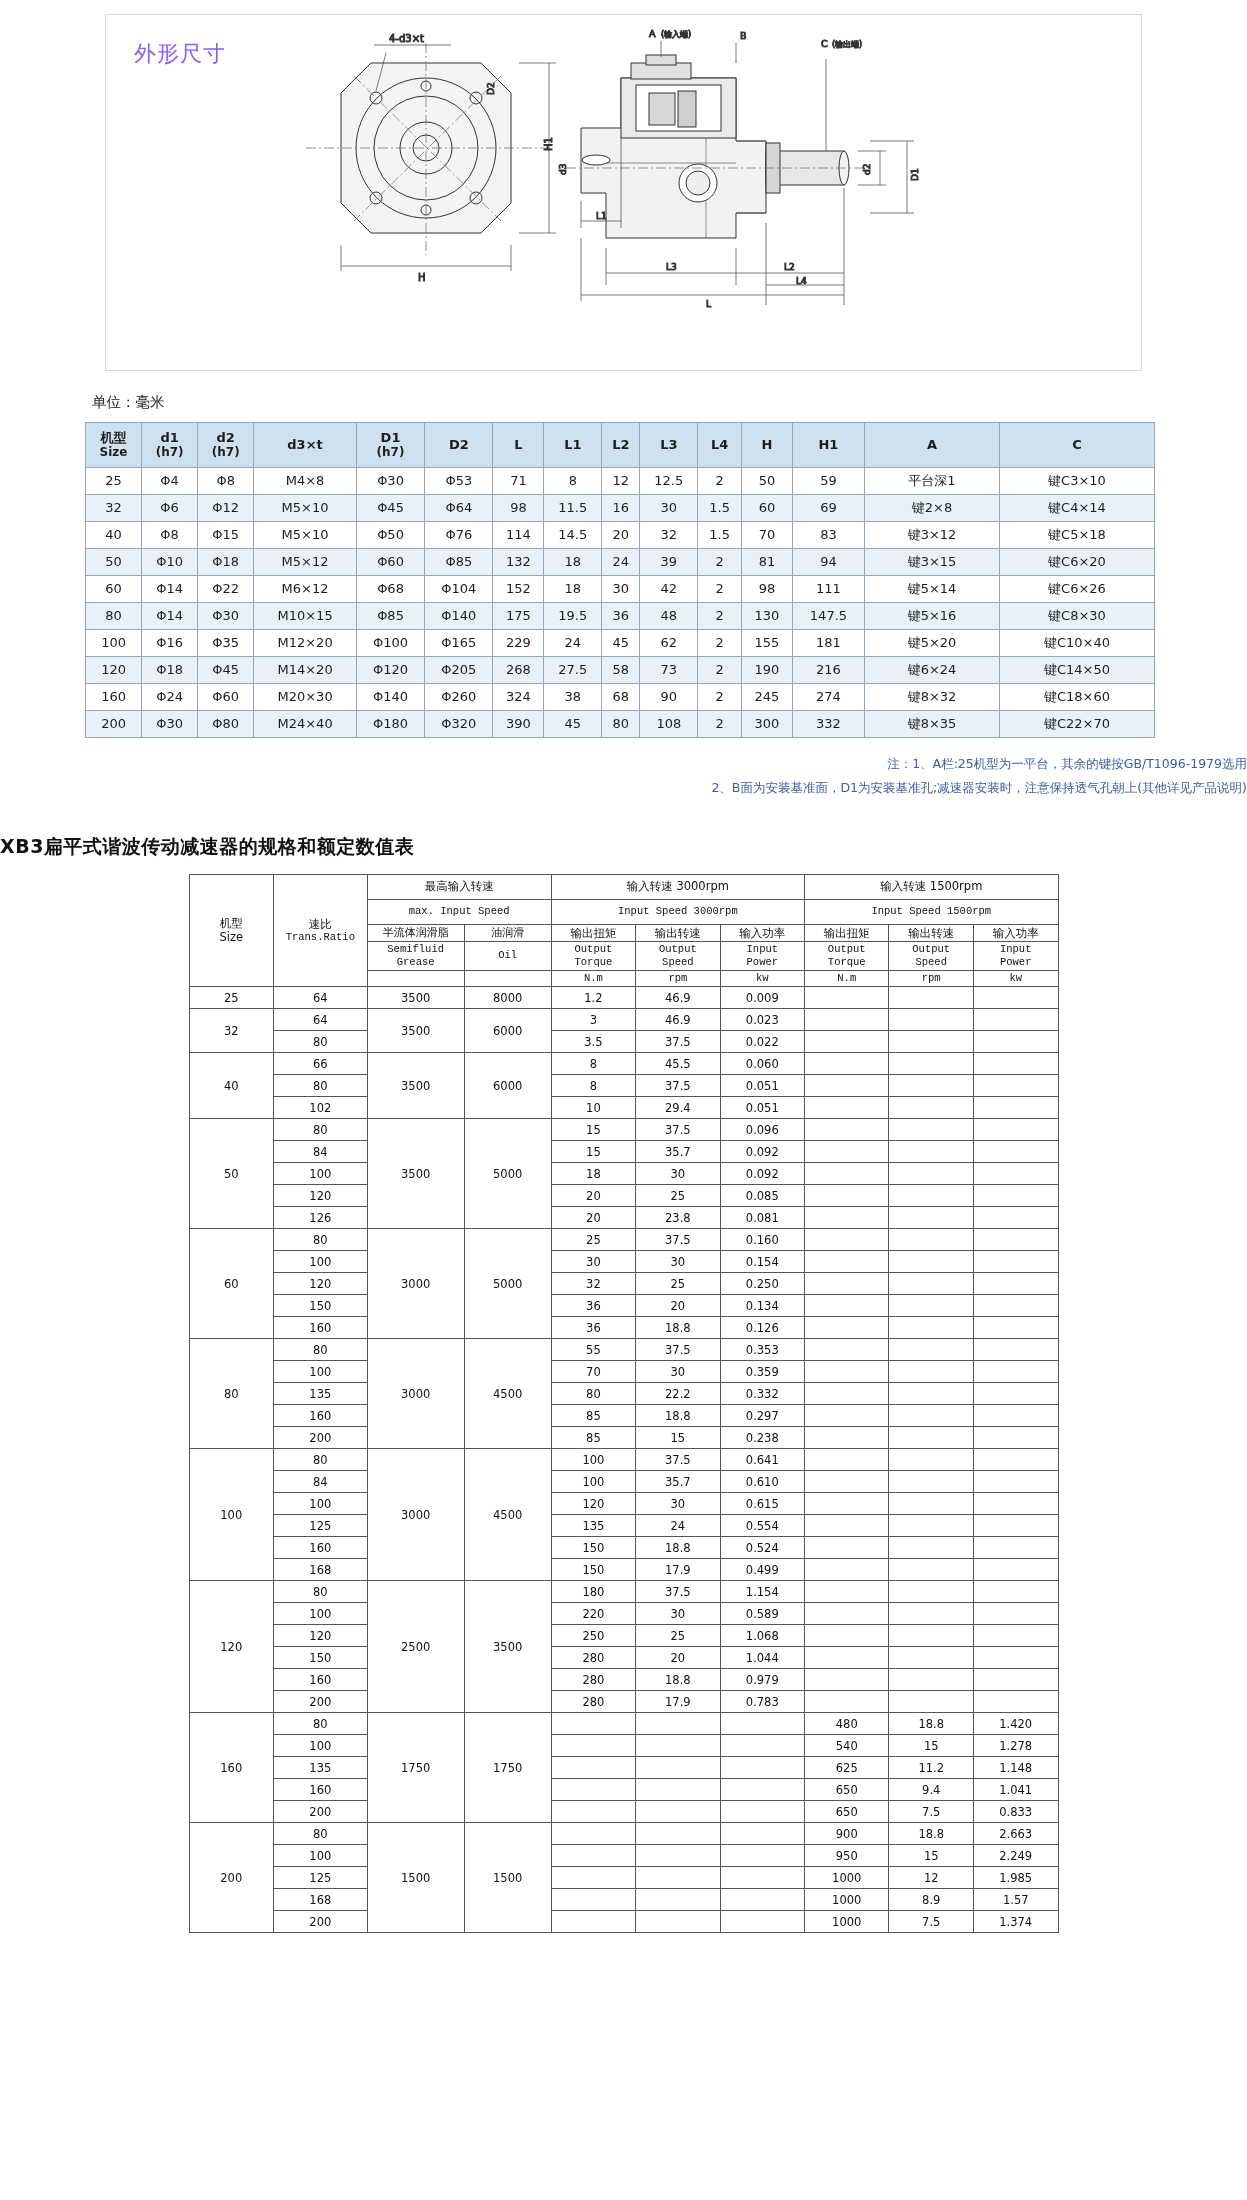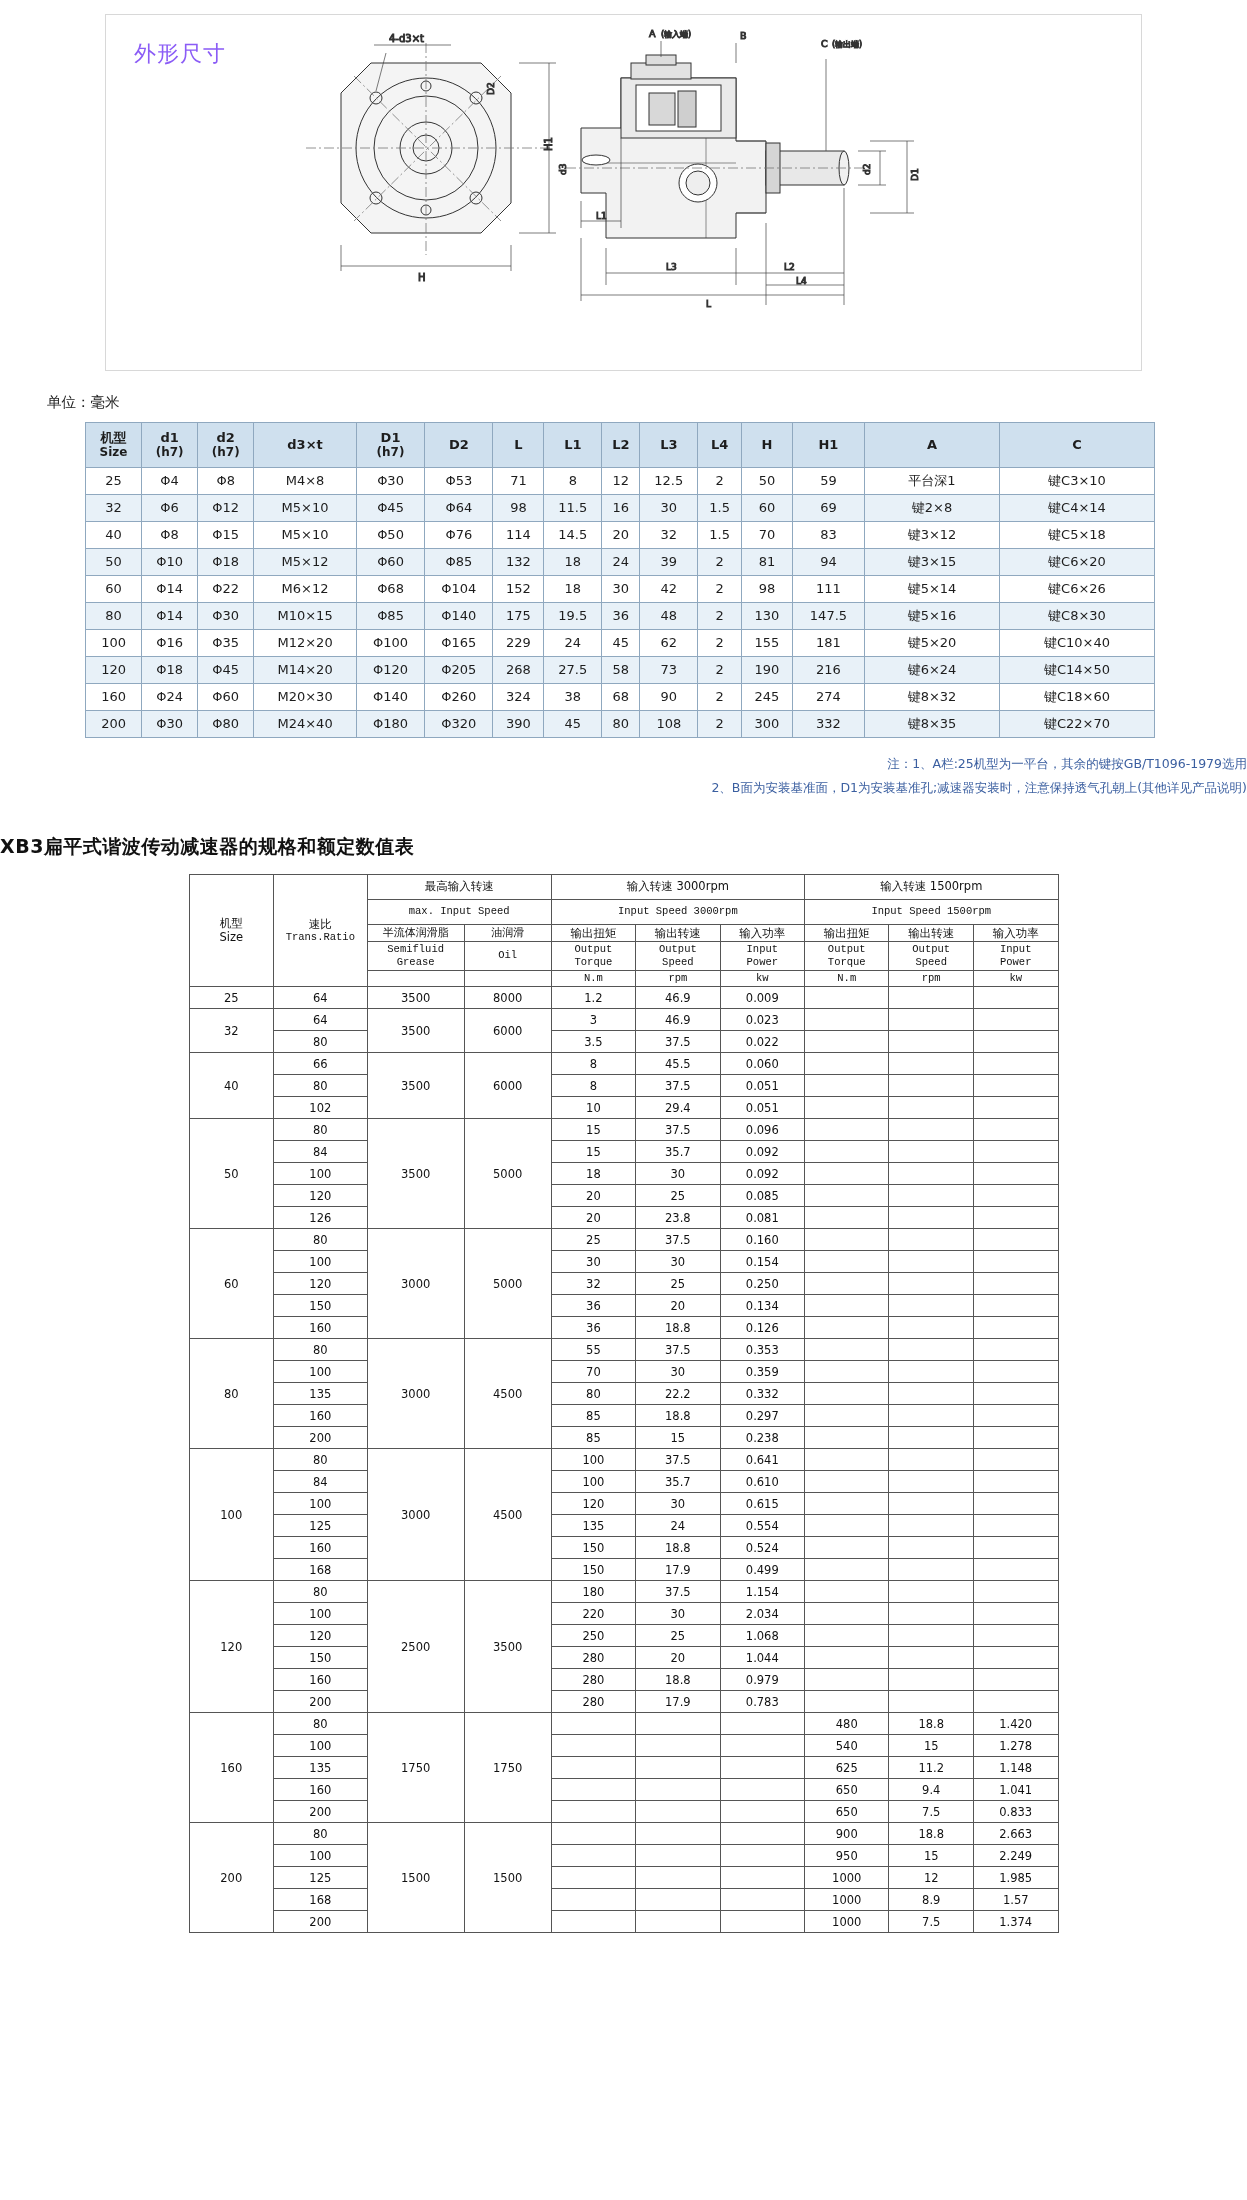--- a/index.html
+++ b/index.html
@@ -4,21 +4,21 @@
 <style>
   html,body{margin:0;padding:0;background:#fff;}
   body{width:1247px;min-height:2200px;font-family:"Liberation Sans","DejaVu Sans",sans-serif;color:#000;-webkit-font-smoothing:antialiased;}
   .page{position:relative;width:1247px;}
 
   
   .draw-panel{position:relative;margin:14px 105px 0 105px;border:1px solid #d8d8d8;height:355px;background:#fff;}
   .draw-title{position:absolute;left:28px;top:24px;font-size:22px;letter-spacing:1px;color:#8b5cf6;font-family:"DejaVu Sans",sans-serif;}
   .svgwrap{position:absolute;left:160px;top:8px;}
 
-  .unit{margin:22px 0 10px 47px;font-size:14.5px;color:#222;font-family:"DejaVu Sans",sans-serif;}
+  .unit{margin:22px 0 10px 92px;font-size:14.5px;color:#222;font-family:"DejaVu Sans",sans-serif;}
 
   
   table{border-collapse:collapse;}
   .dimtable{margin:0 0 0 85px;width:1070px;font-size:13px;color:#1d1d1d;font-family:"DejaVu Sans",sans-serif;}
   .dimtable th,.dimtable td{border:1px solid #8fa8bf;text-align:center;padding:3px 2px;line-height:1.15;}
   .dimtable thead th{background:#cfe0ee;font-weight:bold;height:40px;font-size:13px;padding:2px 2px;}
   .dimtable thead th .sub{display:block;font-weight:bold;font-size:12px;}
   .dimtable tbody tr:nth-child(odd){background:#ffffff;}
   .dimtable tbody tr:nth-child(even){background:#e8f1f8;}
   .dimtable tbody td{height:20px;}
@@ -710,21 +710,21 @@
             <td>37.5</td>
             <td>1.154</td>
             <td></td>
             <td></td>
             <td></td>
           </tr>
           <tr class="datarow">
             <td>100</td>
             <td>220</td>
             <td>30</td>
-            <td>2.034</td>
+            <td>0.589</td>
             <td></td>
             <td></td>
             <td></td>
           </tr>
           <tr class="datarow">
             <td>120</td>
             <td>250</td>
             <td>25</td>
             <td>1.068</td>
             <td></td>

